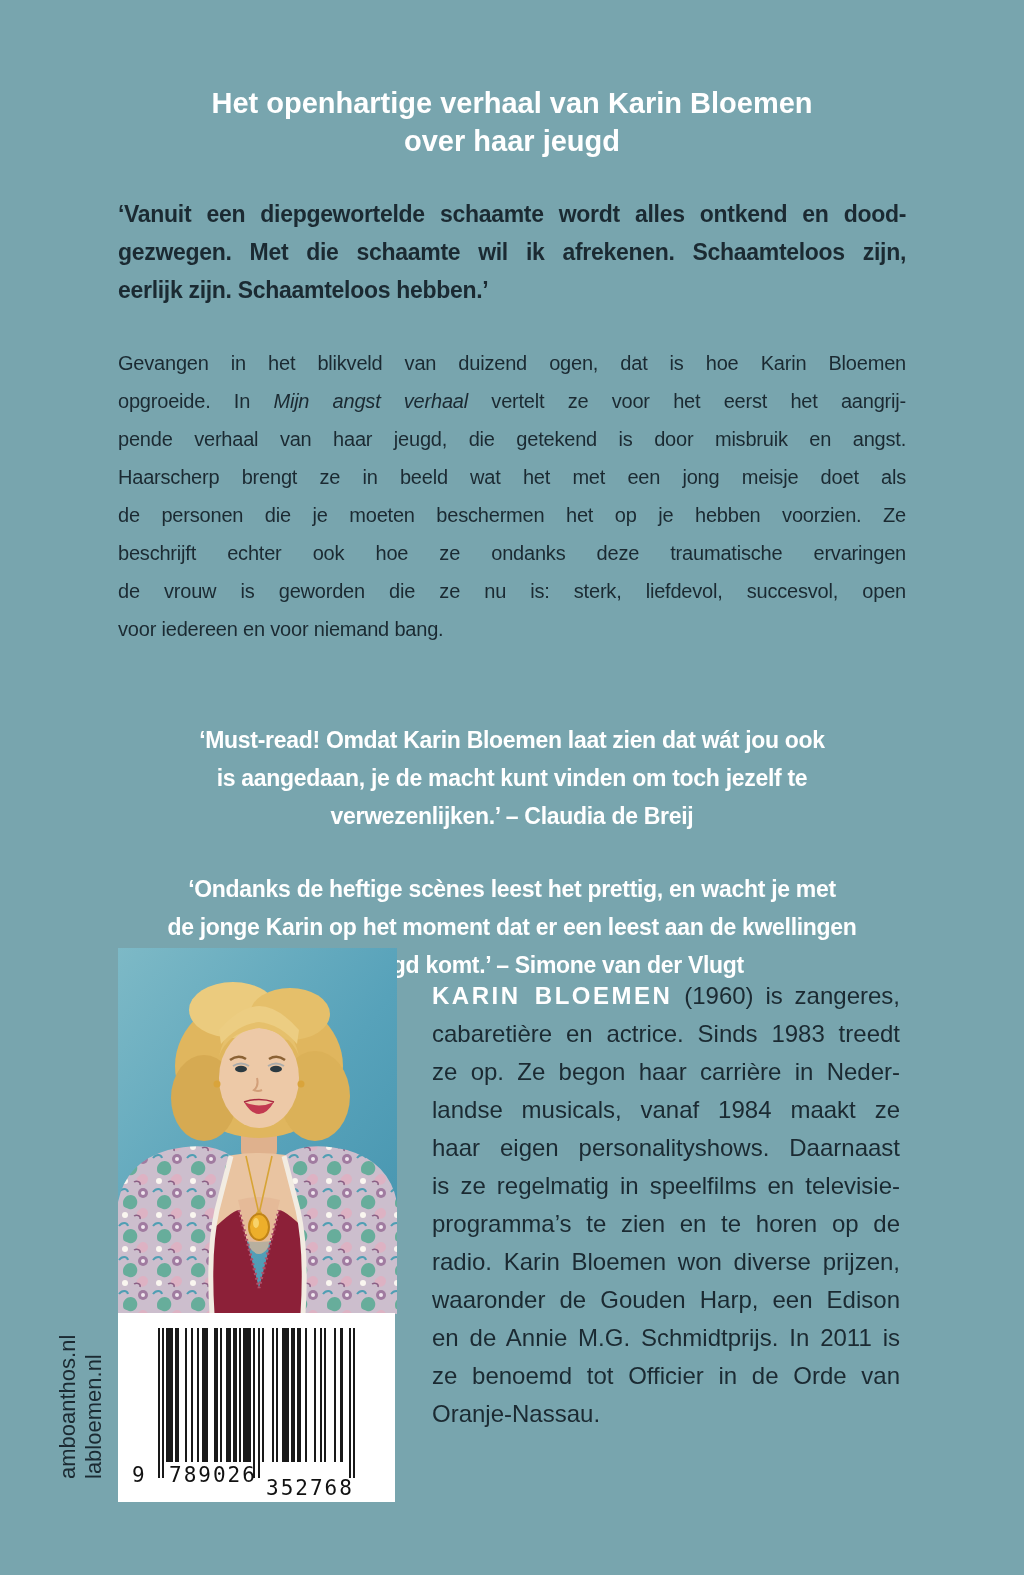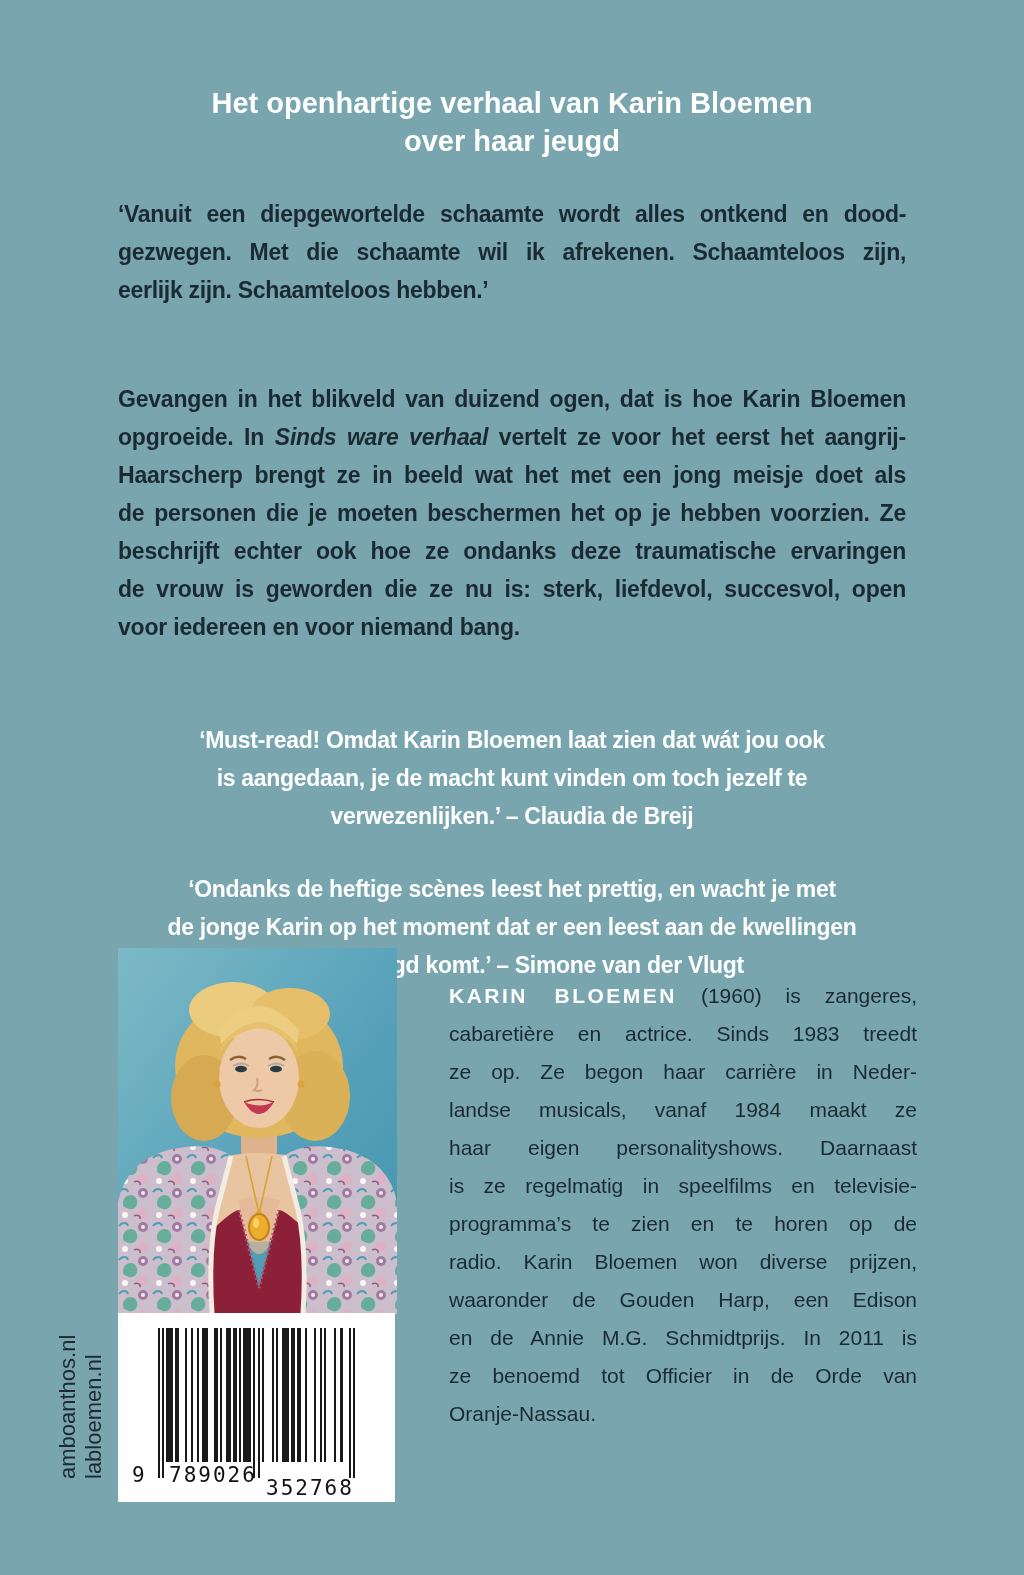--- a/index.html
+++ b/index.html
@@ -9,25 +9,25 @@
     font-family:"Liberation Sans",sans-serif;
     -webkit-font-smoothing:antialiased;
   }
   .block{position:absolute;left:118px;width:788px;color:var(--dark,#1b2a32);}
   .line{min-height:1em;}
   .just .line{text-align:justify;text-align-last:justify;}
   .just .line:last-child{text-align-last:left;}
   .center .line{text-align:center;}
   .title{top:84px;font-size:29px;line-height:38px;font-weight:700;color:var(--white,#fff);}
   .q-dark{top:195px;font-size:23px;line-height:38px;font-weight:700;letter-spacing:-0.3px;}
-  .intro{top:344px;font-size:23px;line-height:38px;font-weight:700;letter-spacing:-0.2px;margin-top:36px;}
+  .intro{top:344px;font-size:20px;line-height:38px;font-weight:400;letter-spacing:-0.2px;}
   .q-white{font-size:23px;line-height:38px;font-weight:700;color:var(--white,#fff);letter-spacing:-0.3px;margin-top:40px;}
   .qc{top:681px;}
   .qs{top:830px;}
-  .bio{top:977px;left:449px;width:468px;font-size:21px;line-height:38px;font-weight:400;}
+  .bio{top:977px;left:432px;width:468px;font-size:24px;line-height:38px;font-weight:400;}
   .bio-name{color:var(--white,#fff);font-weight:700;letter-spacing:2.5px;}
   .it{font-style:italic;}
   .photo{position:absolute;left:118px;top:948px;width:279px;height:366px;overflow:hidden;}
   .spine{
     position:absolute;left:55px;top:1479px;width:170px;
     transform:rotate(-90deg);transform-origin:0 0;
     font-size:22px;line-height:26px;color:var(--dark,#1b2a32);
   }
   .bc-box{position:absolute;left:118px;top:1313px;width:277px;height:189px;background:var(--panel,#fff);}
   .bars{position:absolute;left:40px;top:15px;width:197px;height:165px;}
@@ -51,21 +51,22 @@
     </div>
 
   <div class="block q-dark just">
       <div class="line"><span>‘Vanuit een diepgewortelde schaamte wordt alles ontkend en dood-</span></div>
       <div class="line"><span>gezwegen. Met die schaamte wil ik afrekenen. Schaamteloos zijn,</span></div>
       <div class="line"><span>eerlijk zijn. Schaamteloos hebben.’</span></div>
     </div>
 
   <div class="block intro just">
       <div class="line"><span>Gevangen in het blikveld van duizend ogen, dat is hoe Karin Bloemen</span></div>
-      <div class="line"><span>opgroeide. In </span><span class="it">Sinds ware verhaal</span><span> vertelt ze voor het eerst het aangrij-</span></div>
+      <div class="line"><span>opgroeide. In </span><span class="it">Mijn angst verhaal</span><span> vertelt ze voor het eerst het aangrij-</span></div>
+      <div class="line"><span>pende verhaal van haar jeugd, die getekend is door misbruik en angst.</span></div>
       <div class="line"><span>Haarscherp brengt ze in beeld wat het met een jong meisje doet als</span></div>
       <div class="line"><span>de personen die je moeten beschermen het op je hebben voorzien. Ze</span></div>
       <div class="line"><span>beschrijft echter ook hoe ze ondanks deze traumatische ervaringen</span></div>
       <div class="line"><span>de vrouw is geworden die ze nu is: sterk, liefdevol, succesvol, open</span></div>
       <div class="line"><span>voor iedereen en voor niemand bang.</span></div>
     </div>
 
   <div class="block q-white center qc">
       <div class="line"><span>‘Must-read! Omdat Karin Bloemen laat zien dat wát jou ook</span></div>
       <div class="line"><span>is aangedaan, je de macht kunt vinden om toch jezelf te</span></div>

